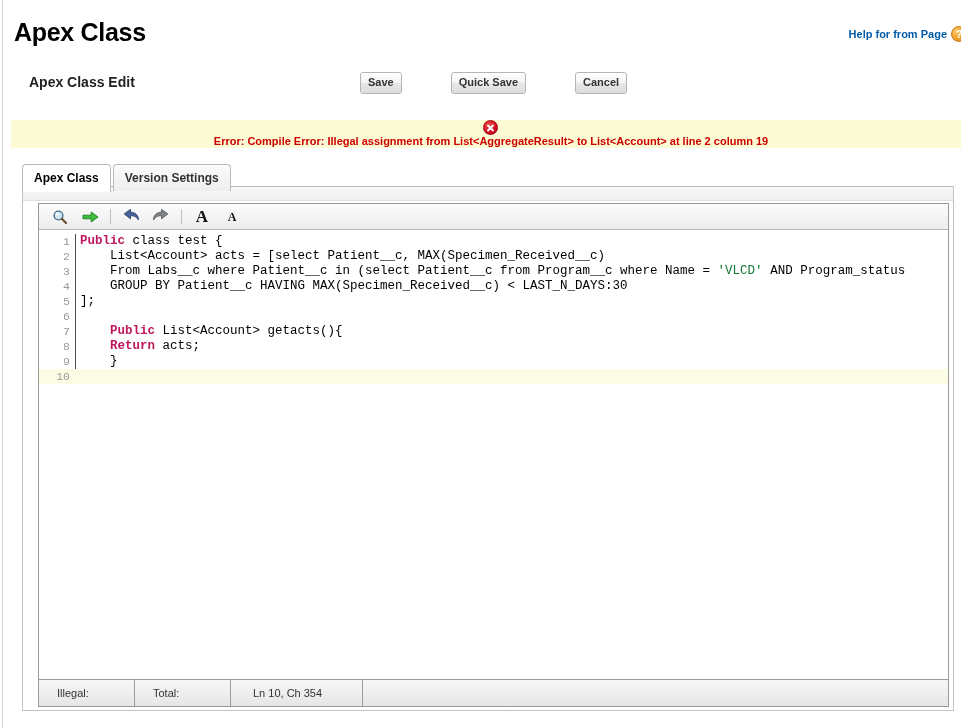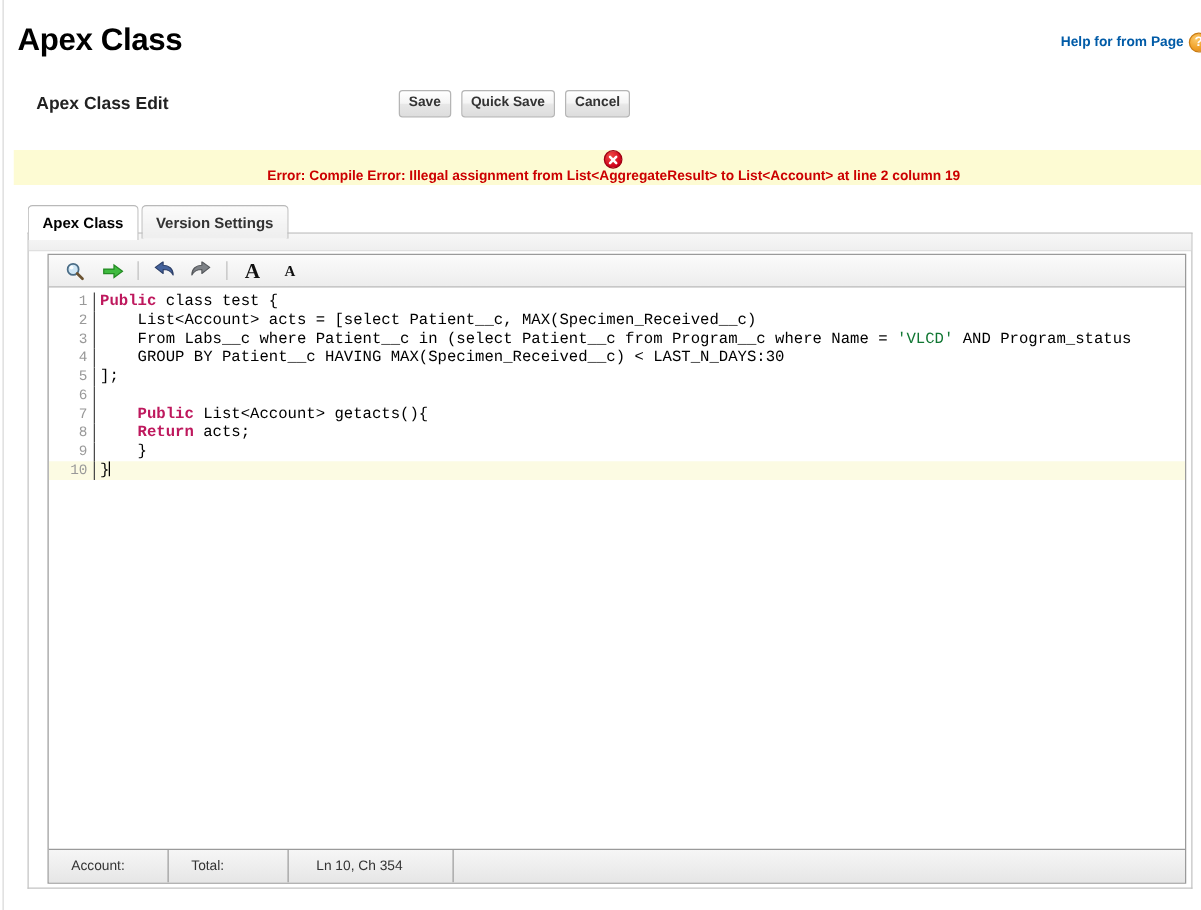--- a/index.html
+++ b/index.html
@@ -100,20 +100,21 @@
     font-size: 11px;
     font-weight: bold;
     color: #333;
     background: linear-gradient(to bottom, #ffffff 0%, #f4f4f4 48%, #e7e7e7 52%, #dddddd 100%);
     border: 1px solid #b5b5b5;
     border-radius: 3px;
     padding: 3px 7px 4px 7px;
     cursor: pointer;
     line-height: 13px;
     box-shadow: 0 1px 0 rgba(255,255,255,0.8) inset;
+    margin-left: 41px;
   }
 
   
   .error-banner {
     position: absolute;
     left: 11px;
     top: 120px;
     width: 950px;
     height: 28px;
     background: #fdfbd3;
@@ -274,21 +275,21 @@
   .code-rows {
     position: relative;
     padding-top: 3px;
   }
   .code-row {
     display: flex;
     height: 15px;
     align-items: stretch;
     white-space: pre;
   }
-  .code-row.current { background: #fcfbe3; }
+  .code-row.current { background: #fcfbe3; flex-direction: column; }
   .gutter {
     width: 36px;
     flex: none;
     text-align: right;
     padding-right: 5px;
     color: #999999;
     font-family: "Liberation Mono", monospace;
     font-size: 11.5px;
     line-height: 15px;
     box-sizing: border-box;
@@ -430,20 +431,20 @@
           <div class="code-row"><div class="gutter">5</div><div class="gutter-rule"></div><div class="code-text">];</div></div>
           <div class="code-row"><div class="gutter">6</div><div class="gutter-rule"></div><div class="code-text"></div></div>
           <div class="code-row"><div class="gutter">7</div><div class="gutter-rule"></div><div class="code-text">    <span class="kw">Public</span> List&lt;Account&gt; getacts(){</div></div>
           <div class="code-row"><div class="gutter">8</div><div class="gutter-rule"></div><div class="code-text">    <span class="kw">Return</span> acts;</div></div>
           <div class="code-row"><div class="gutter">9</div><div class="gutter-rule"></div><div class="code-text">    }</div></div>
           <div class="code-row current"><div class="gutter">10</div><div class="gutter-rule"></div><div class="code-text">}<span class="caret"></span></div></div>
         </div>
     </div>
 
     <div class="status-bar">
-      <div class="status-cell status-label">Account:</div>
+      <div class="status-cell status-label">Illegal:</div>
       <div class="status-cell status-label">Total:</div>
       <div class="status-cell status-value">Ln 10, Ch 354</div>
       <div class="status-spacer"></div>
     </div>
 
   </div>
 </div>
 
 </body></html>

